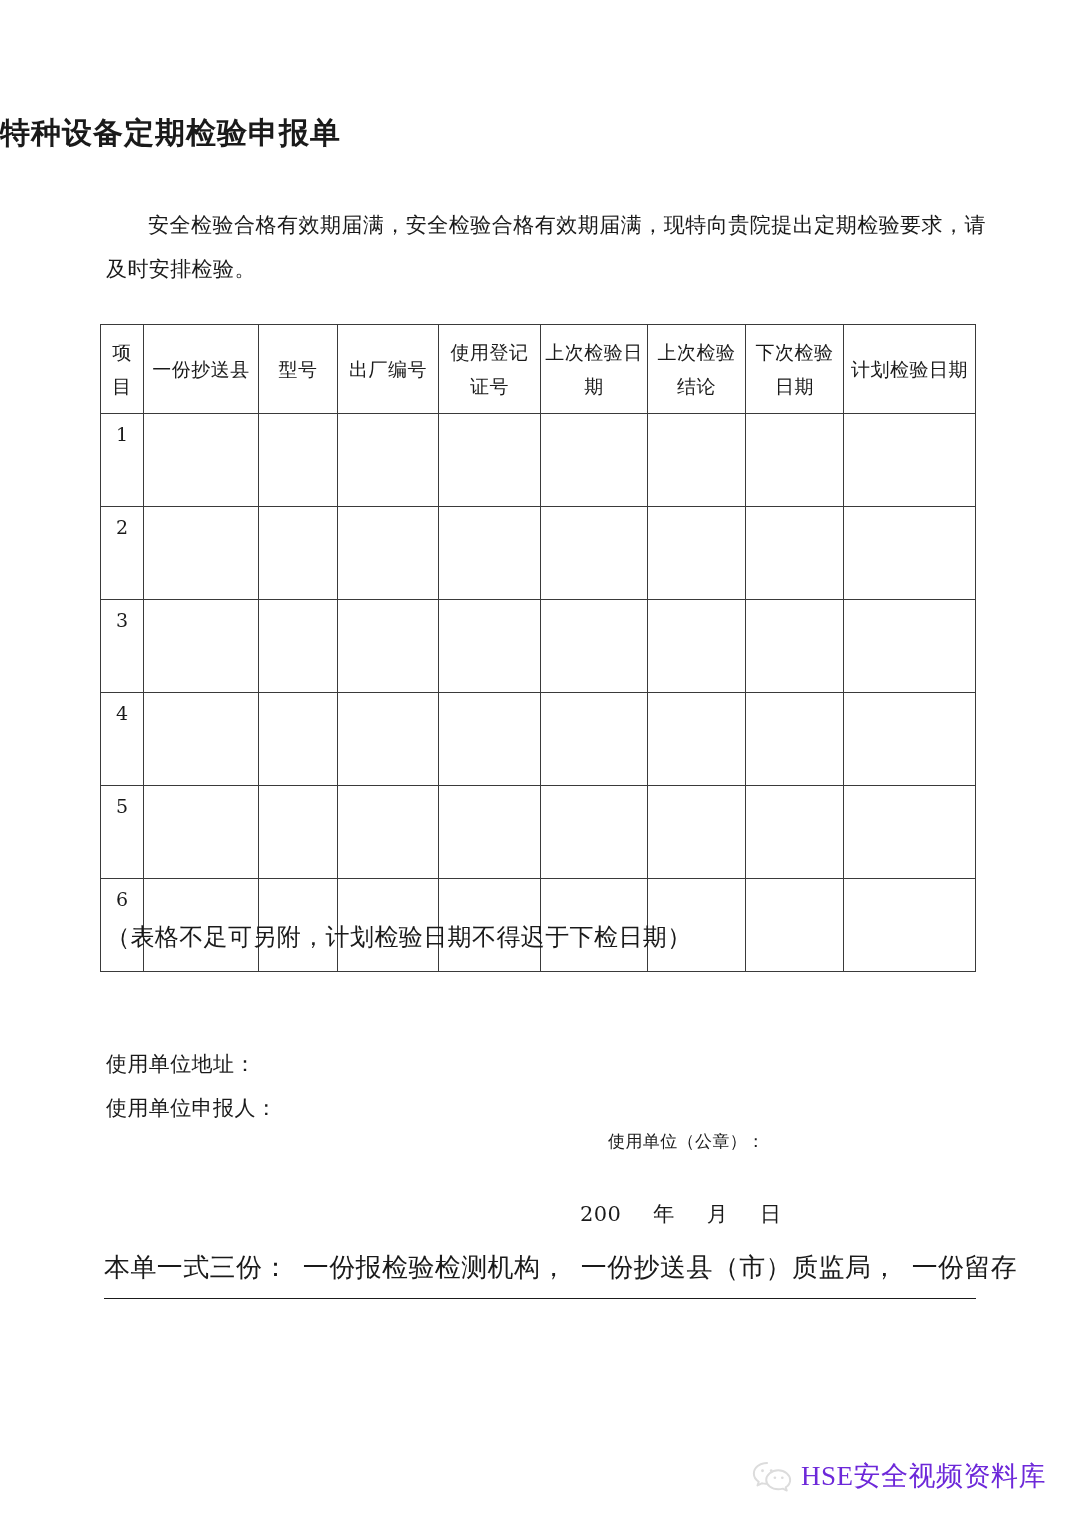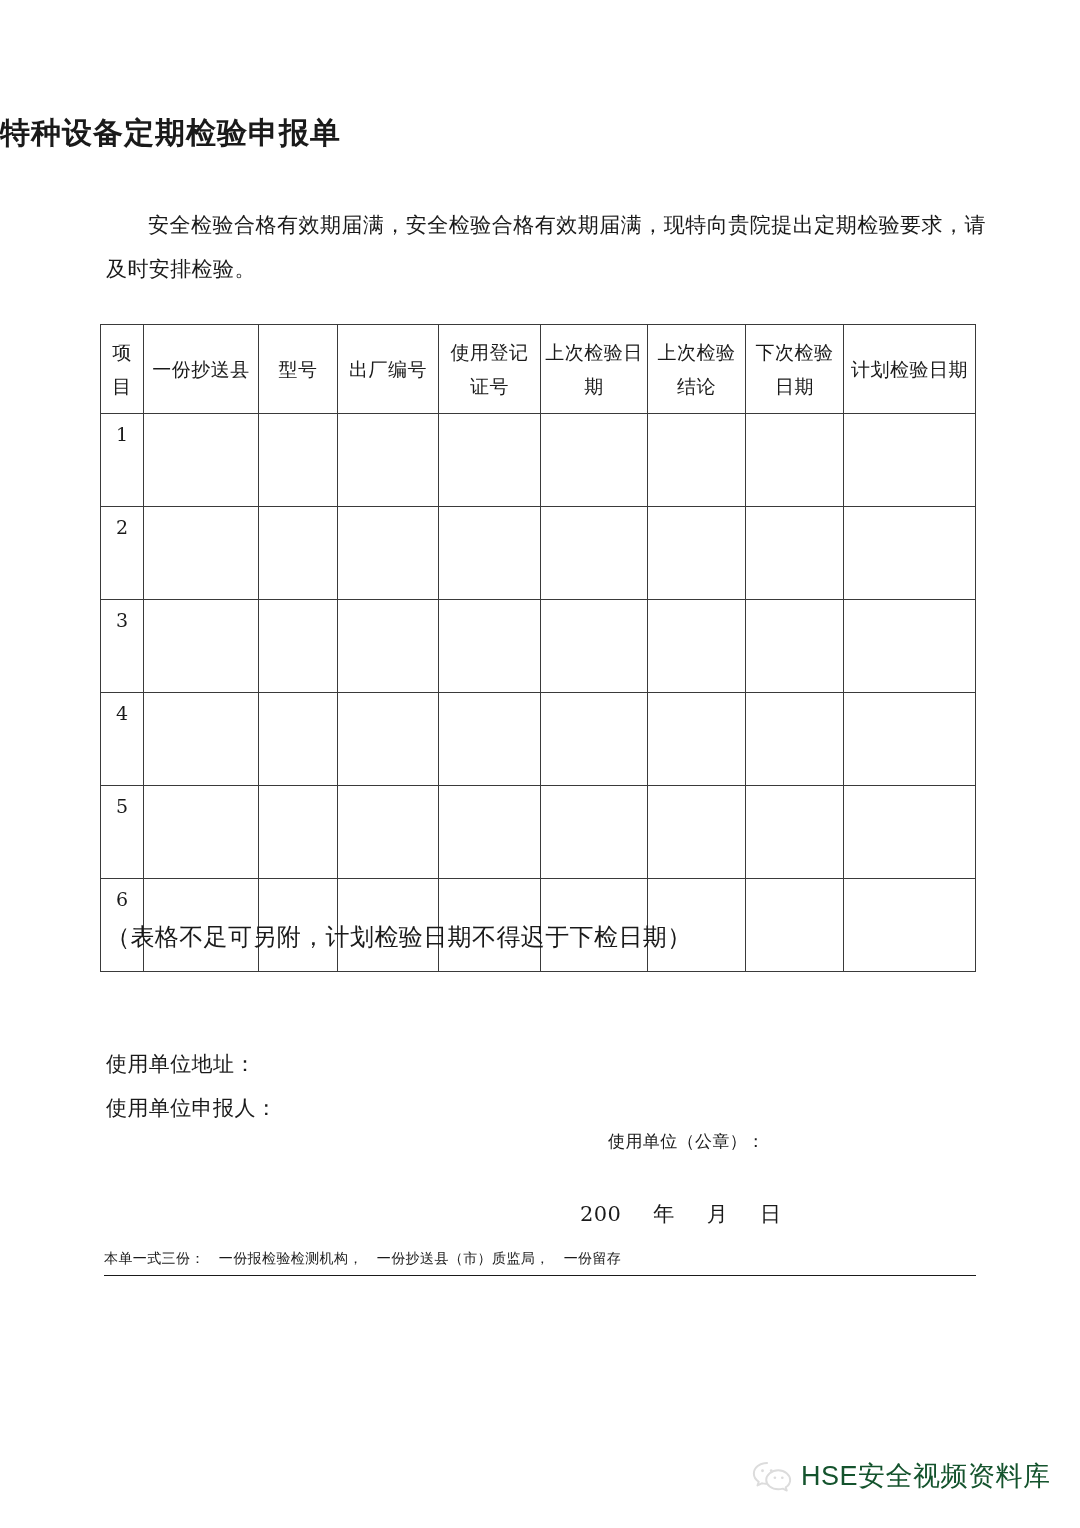--- a/index.html
+++ b/index.html
@@ -140,23 +140,23 @@
     margin-top: 26px;
   }
   .sig-right-date .gap { display: inline-block; width: 32px; }
 
   
   .footer-copies {
     position: absolute;
     left: 104px;
     top: 1250px;
     width: 872px;
-    font-size: 14px;
-    letter-spacing: 0.4px;
-    padding-bottom: 7px;
+    font-size: 26px;
+    letter-spacing: 0.4px;
+    padding-bottom: 13px;
     border-bottom: 1.5px solid #1a1a1a;
     white-space: nowrap;
   }
   .footer-copies .sp { display: inline-block; width: 14px; }
 
   .footer-note {
     position: absolute;
     left: 106px;
     top: 1296px;
     font-size: 18px;
@@ -172,22 +172,22 @@
     top: 1458px;
     display: flex;
     align-items: center;
     gap: 9px;
     color: #dedede;
     user-select: none;
   }
   .watermark .wm-text {
     font-size: 27px;
     letter-spacing: 0.5px;
-    font-family: Liberation Sans, sans-serif;
-    color: #14532d;
+    font-family: Liberation Serif, serif;
+    color: #6d28d9;
   }
   .wechat-icon { display: block; }
 </style>
 </head>
 <body>
 
 <div class="page">
 
   <div class="doc-title">特种设备定期检验申报单</div>
 

